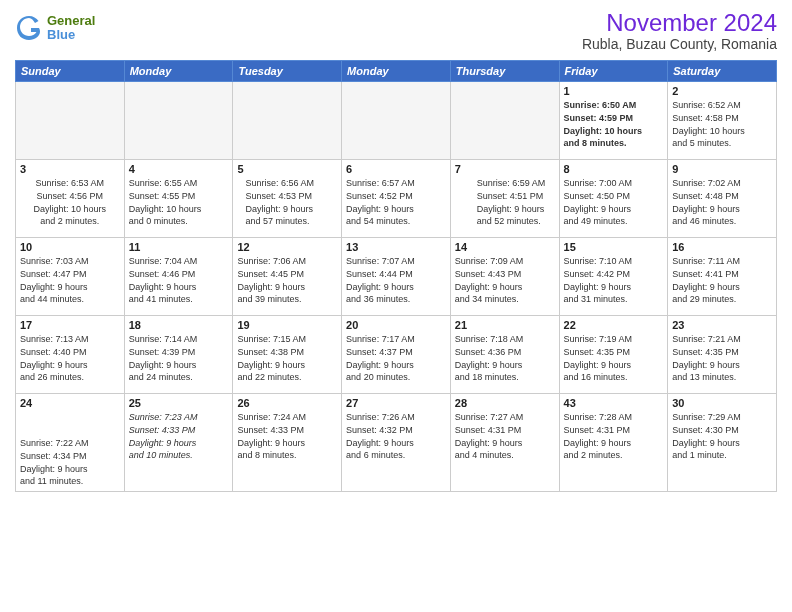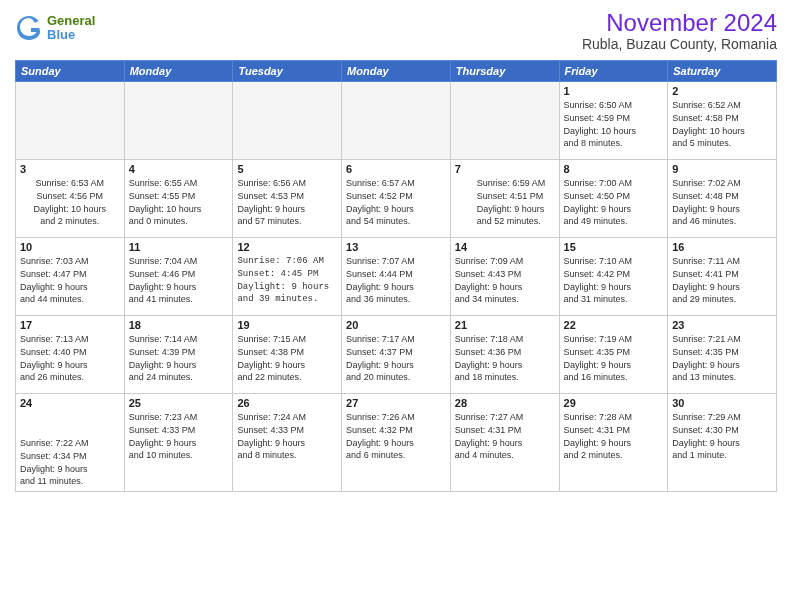--- a/index.html
+++ b/index.html
@@ -137,21 +137,21 @@
     </thead>
     <tbody id="calendar-body">
     <tr>
           <td class="empty"></td>
           <td class="empty"></td>
           <td class="empty"></td>
           <td class="empty"></td>
           <td class="empty"></td>
           <td>
             <span class="day-number">1</span>
-            <div class="day-info" style="white-space: pre-line;">Sunrise: 6:50 AM
+            <div class="day-info" style="white-space: pre-line; font-weight: bold;">Sunrise: 6:50 AM
 Sunset: 4:59 PM
 Daylight: 10 hours
 and 8 minutes.</div>
           </td>
           <td>
             <span class="day-number">2</span>
             <div class="day-info" style="white-space: pre-line;">Sunrise: 6:52 AM
 Sunset: 4:58 PM
 Daylight: 10 hours
 and 5 minutes.</div>
@@ -167,21 +167,21 @@
           </td>
           <td>
             <span class="day-number">4</span>
             <div class="day-info" style="white-space: pre-line;">Sunrise: 6:55 AM
 Sunset: 4:55 PM
 Daylight: 10 hours
 and 0 minutes.</div>
           </td>
           <td>
             <span class="day-number">5</span>
-            <div class="day-info" style="white-space: pre-line;">Sunrise: 6:56 AM
+            <div class="day-info" style="white-space: pre-line; margin-left: 8px;">Sunrise: 6:56 AM
 Sunset: 4:53 PM
 Daylight: 9 hours
 and 57 minutes.</div>
           </td>
           <td>
             <span class="day-number">6</span>
             <div class="day-info" style="white-space: pre-line;">Sunrise: 6:57 AM
 Sunset: 4:52 PM
 Daylight: 9 hours
 and 54 minutes.</div>
@@ -218,21 +218,21 @@
           </td>
           <td>
             <span class="day-number">11</span>
             <div class="day-info" style="white-space: pre-line;">Sunrise: 7:04 AM
 Sunset: 4:46 PM
 Daylight: 9 hours
 and 41 minutes.</div>
           </td>
           <td>
             <span class="day-number">12</span>
-            <div class="day-info" style="white-space: pre-line; font-family: Liberation Mono, monospace;">Sunrise: 7:06 AM
+            <div class="day-info" style="white-space: pre-line;">Sunrise: 7:06 AM
 Sunset: 4:45 PM
 Daylight: 9 hours
 and 39 minutes.</div>
           </td>
           <td>
             <span class="day-number">13</span>
             <div class="day-info" style="white-space: pre-line;">Sunrise: 7:07 AM
 Sunset: 4:44 PM
 Daylight: 9 hours
 and 36 minutes.</div>
@@ -313,21 +313,21 @@
         <tr>
           <td>
             <span class="day-number">24</span>
             <div class="day-info" style="white-space: pre-line; margin-top: 28px;">Sunrise: 7:22 AM
 Sunset: 4:34 PM
 Daylight: 9 hours
 and 11 minutes.</div>
           </td>
           <td>
             <span class="day-number">25</span>
-            <div class="day-info" style="white-space: pre-line;">Sunrise: 7:23 AM
+            <div class="day-info" style="white-space: pre-line; font-style: italic;">Sunrise: 7:23 AM
 Sunset: 4:33 PM
 Daylight: 9 hours
 and 10 minutes.</div>
           </td>
           <td>
             <span class="day-number">26</span>
             <div class="day-info" style="white-space: pre-line;">Sunrise: 7:24 AM
 Sunset: 4:33 PM
 Daylight: 9 hours
 and 8 minutes.</div>
@@ -340,21 +340,21 @@
 and 6 minutes.</div>
           </td>
           <td>
             <span class="day-number">28</span>
             <div class="day-info" style="white-space: pre-line;">Sunrise: 7:27 AM
 Sunset: 4:31 PM
 Daylight: 9 hours
 and 4 minutes.</div>
           </td>
           <td>
-            <span class="day-number">29</span>
+            <span class="day-number">43</span>
             <div class="day-info" style="white-space: pre-line;">Sunrise: 7:28 AM
 Sunset: 4:31 PM
 Daylight: 9 hours
 and 2 minutes.</div>
           </td>
           <td>
             <span class="day-number">30</span>
             <div class="day-info" style="white-space: pre-line;">Sunrise: 7:29 AM
 Sunset: 4:30 PM
 Daylight: 9 hours

